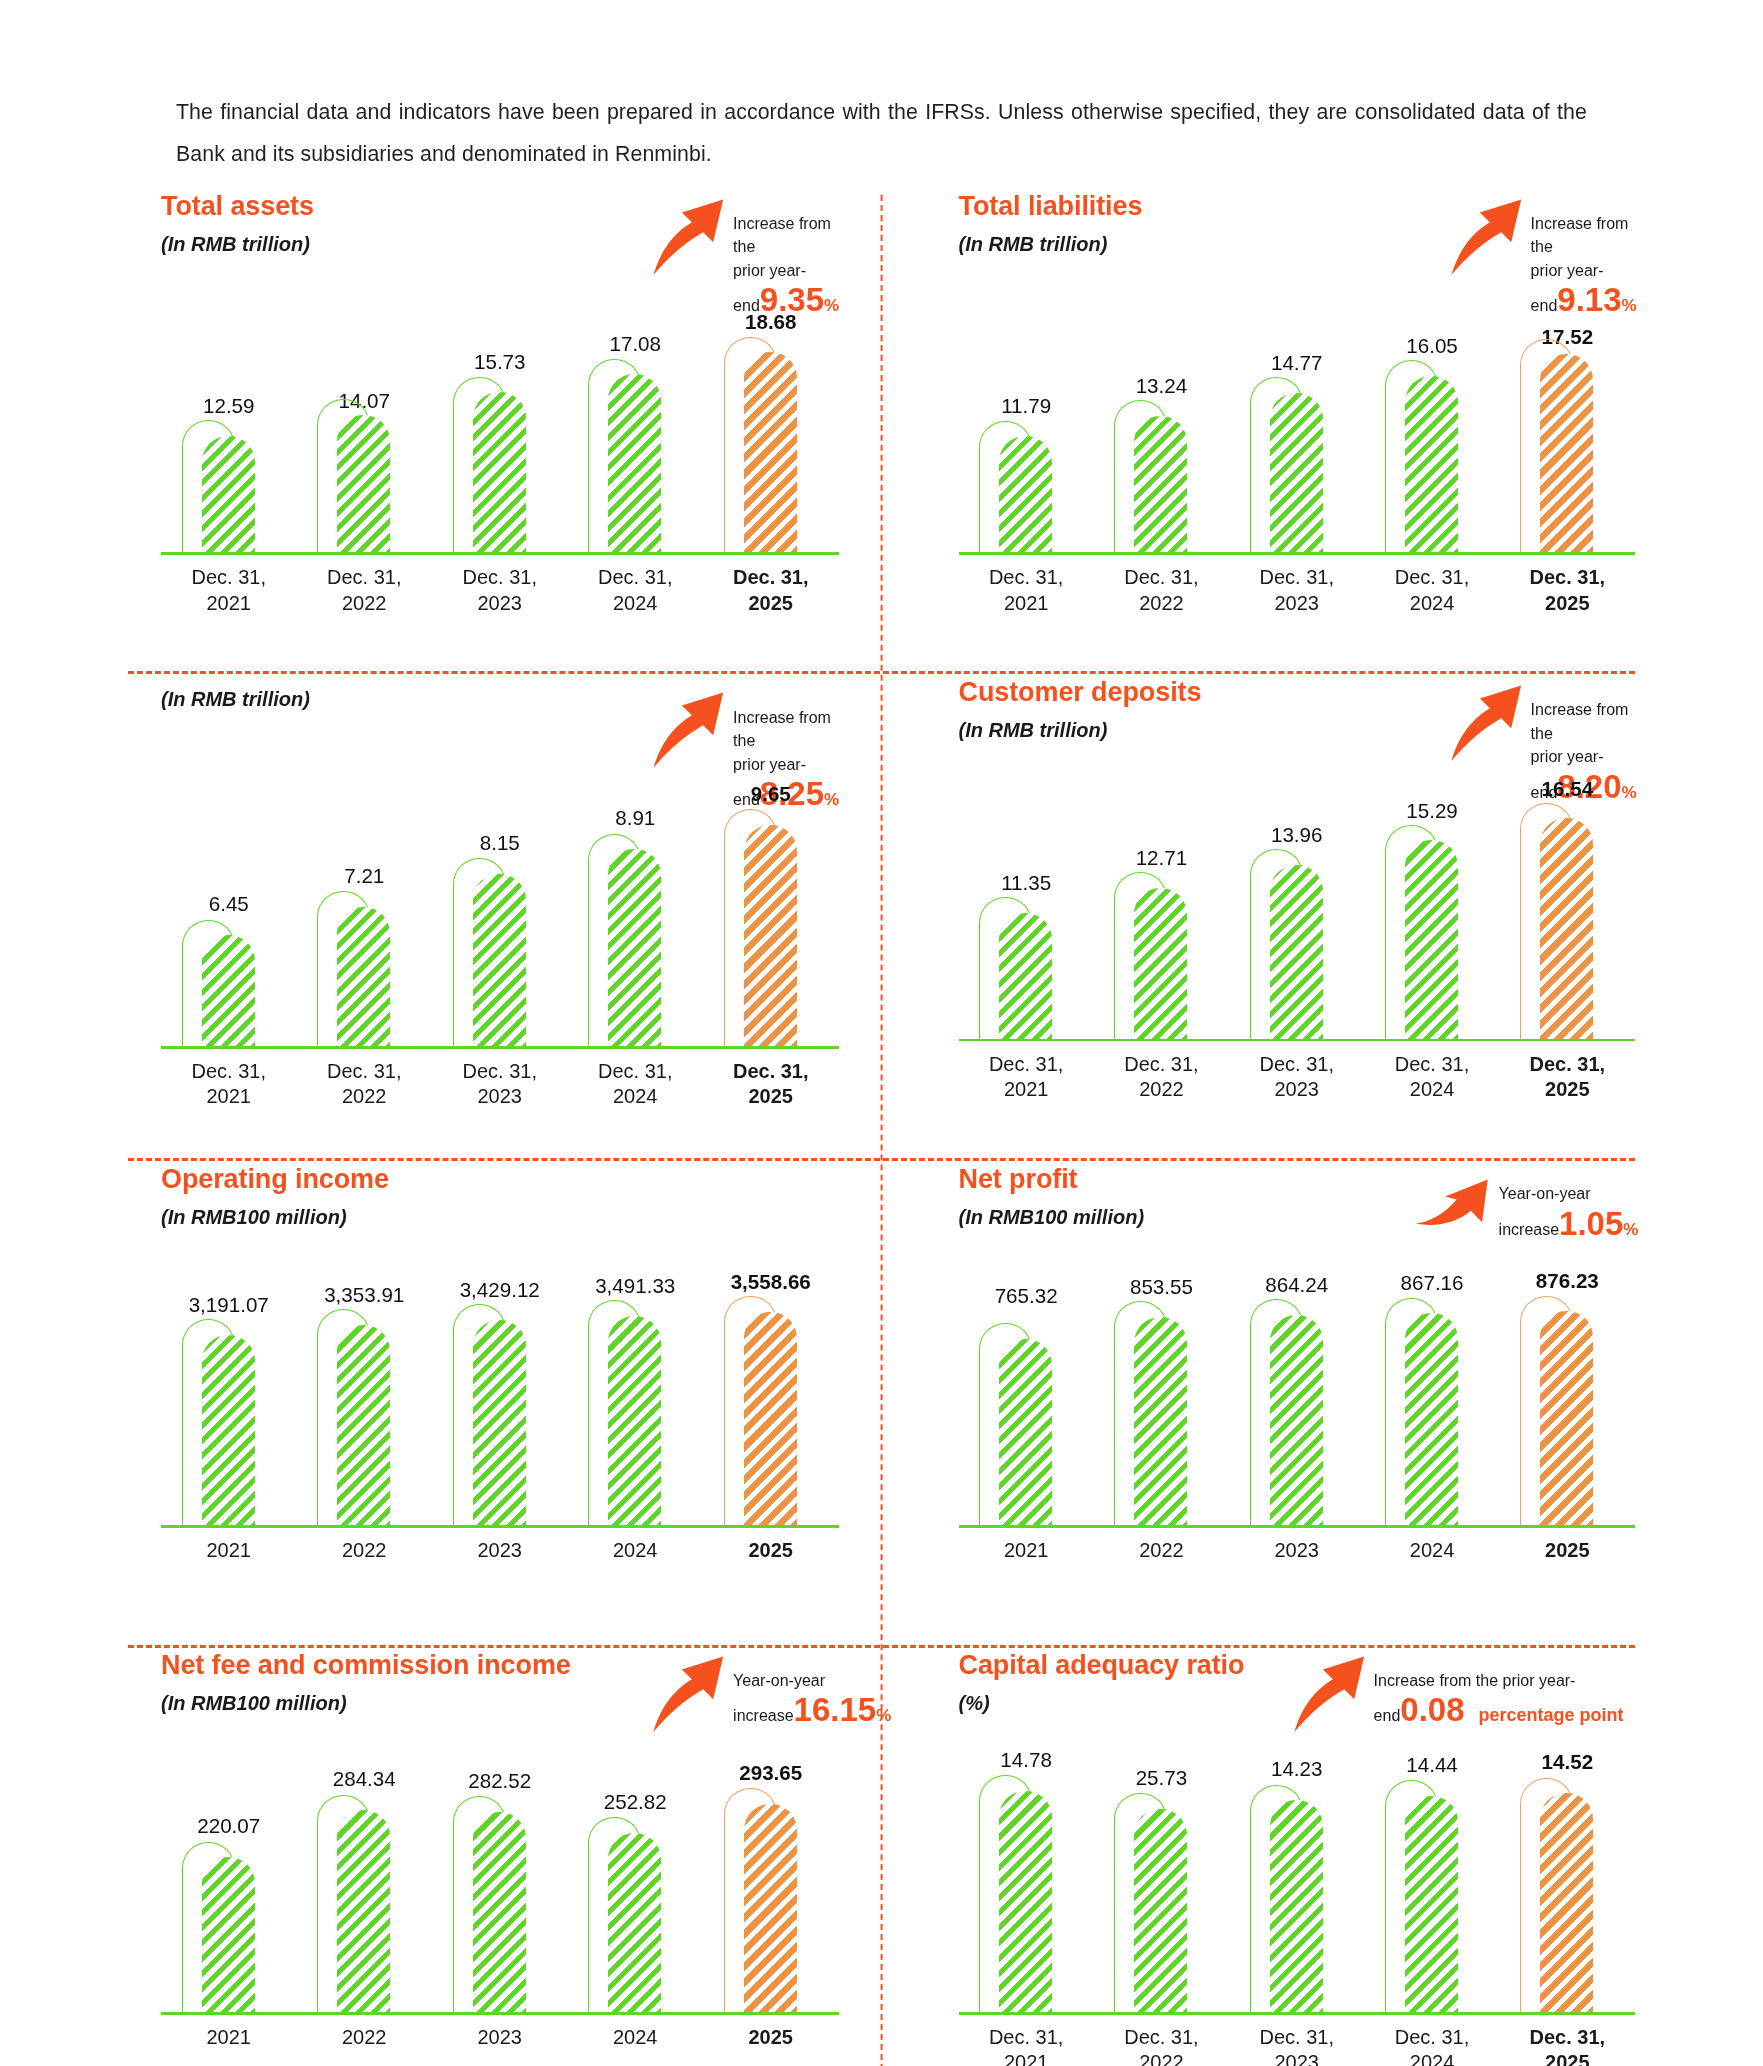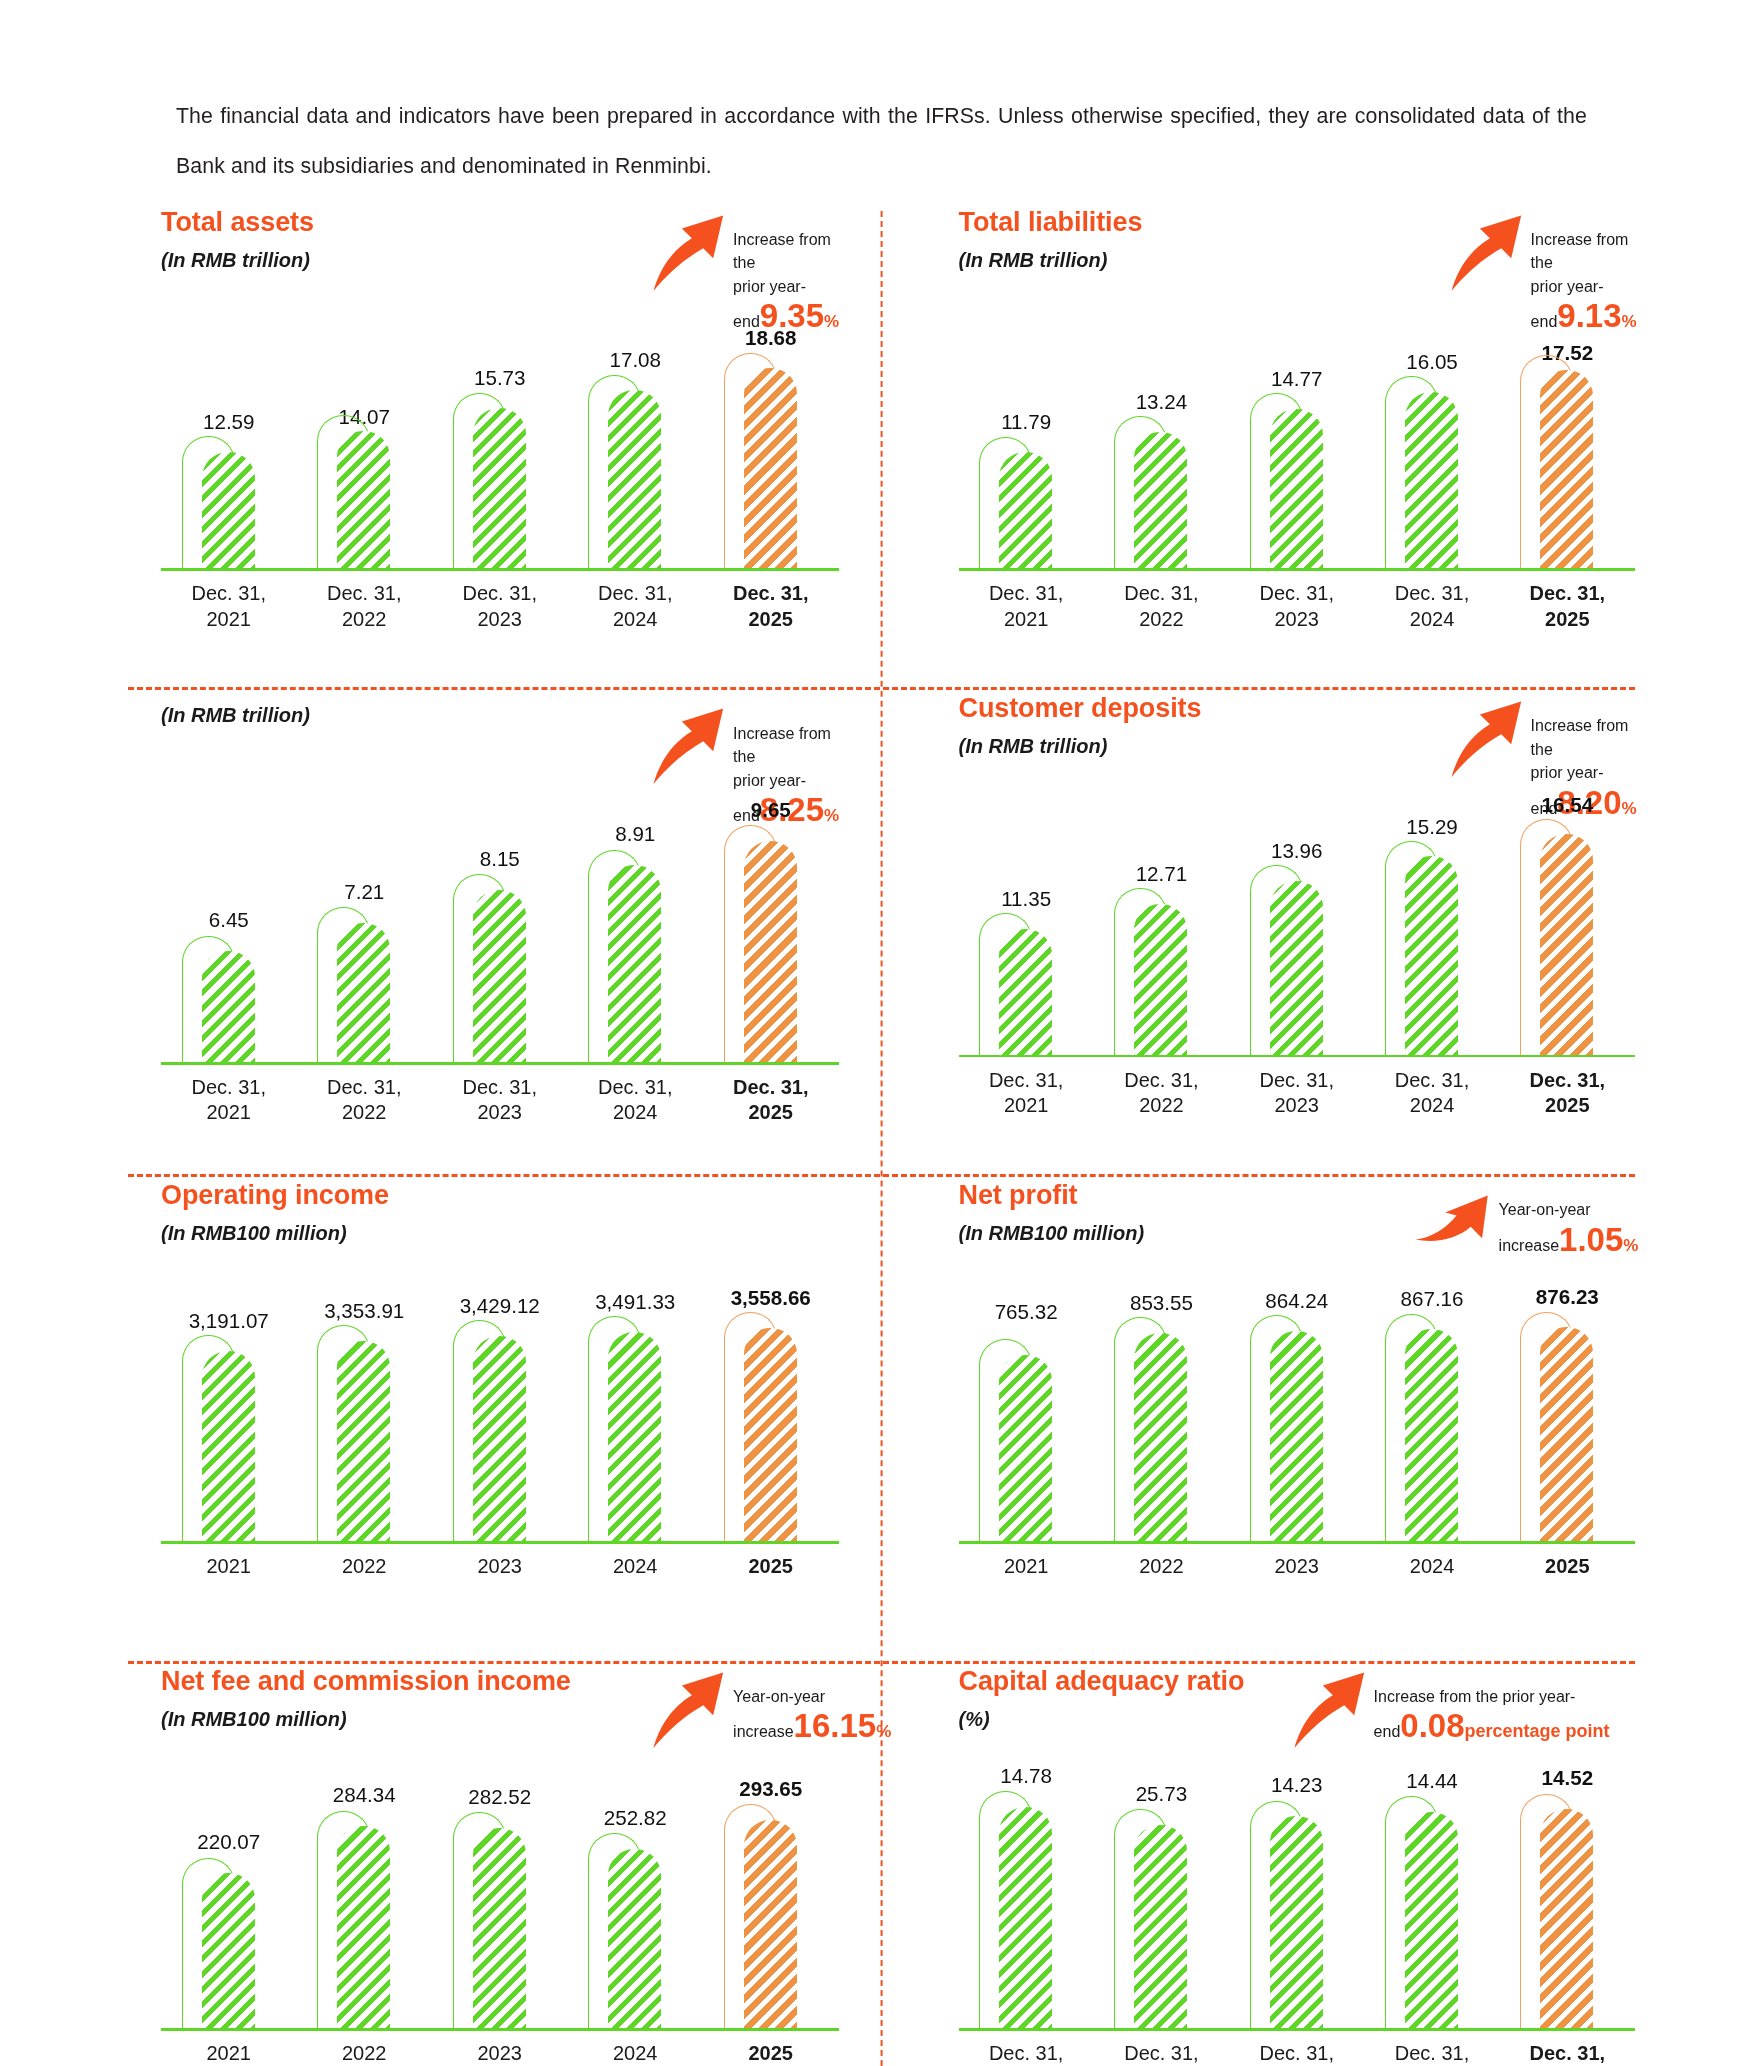--- a/index.html
+++ b/index.html
@@ -20,21 +20,21 @@
   }
 
   
   .intro {
     margin: 0 auto;
     padding: 91px 176px 0 176px;
     width: 1763px;
   }
   .intro p {
     font-size: 21.3px;
-    line-height: 50px;
+    line-height: 42px;
     color: #231f20;
     text-align: justify;
     text-align-last: left;
     letter-spacing: 0.1px;
     font-weight: 400;
   }
 
   
   .grid {
     margin: 15.6px auto 0 auto;
@@ -116,21 +116,21 @@
     font-weight: bold;
     font-size: 33px;
     line-height: 36px;
     white-space: nowrap;
   }
   .delta-val .suffix {
     font-size: 17px;
     font-weight: bold;
     vertical-align: baseline;
   }
-  .delta-val .suffix.word { font-size: 18px; margin-left: 0; }
+  .delta-val .suffix.word { font-size: 18px; margin-left: 14px; }
 
   
   .chart {
     position: relative;
     height: 313px;
     margin-top: 4.3px;
   }
   .plot {
     position: absolute;
     left: 0; right: 0;

